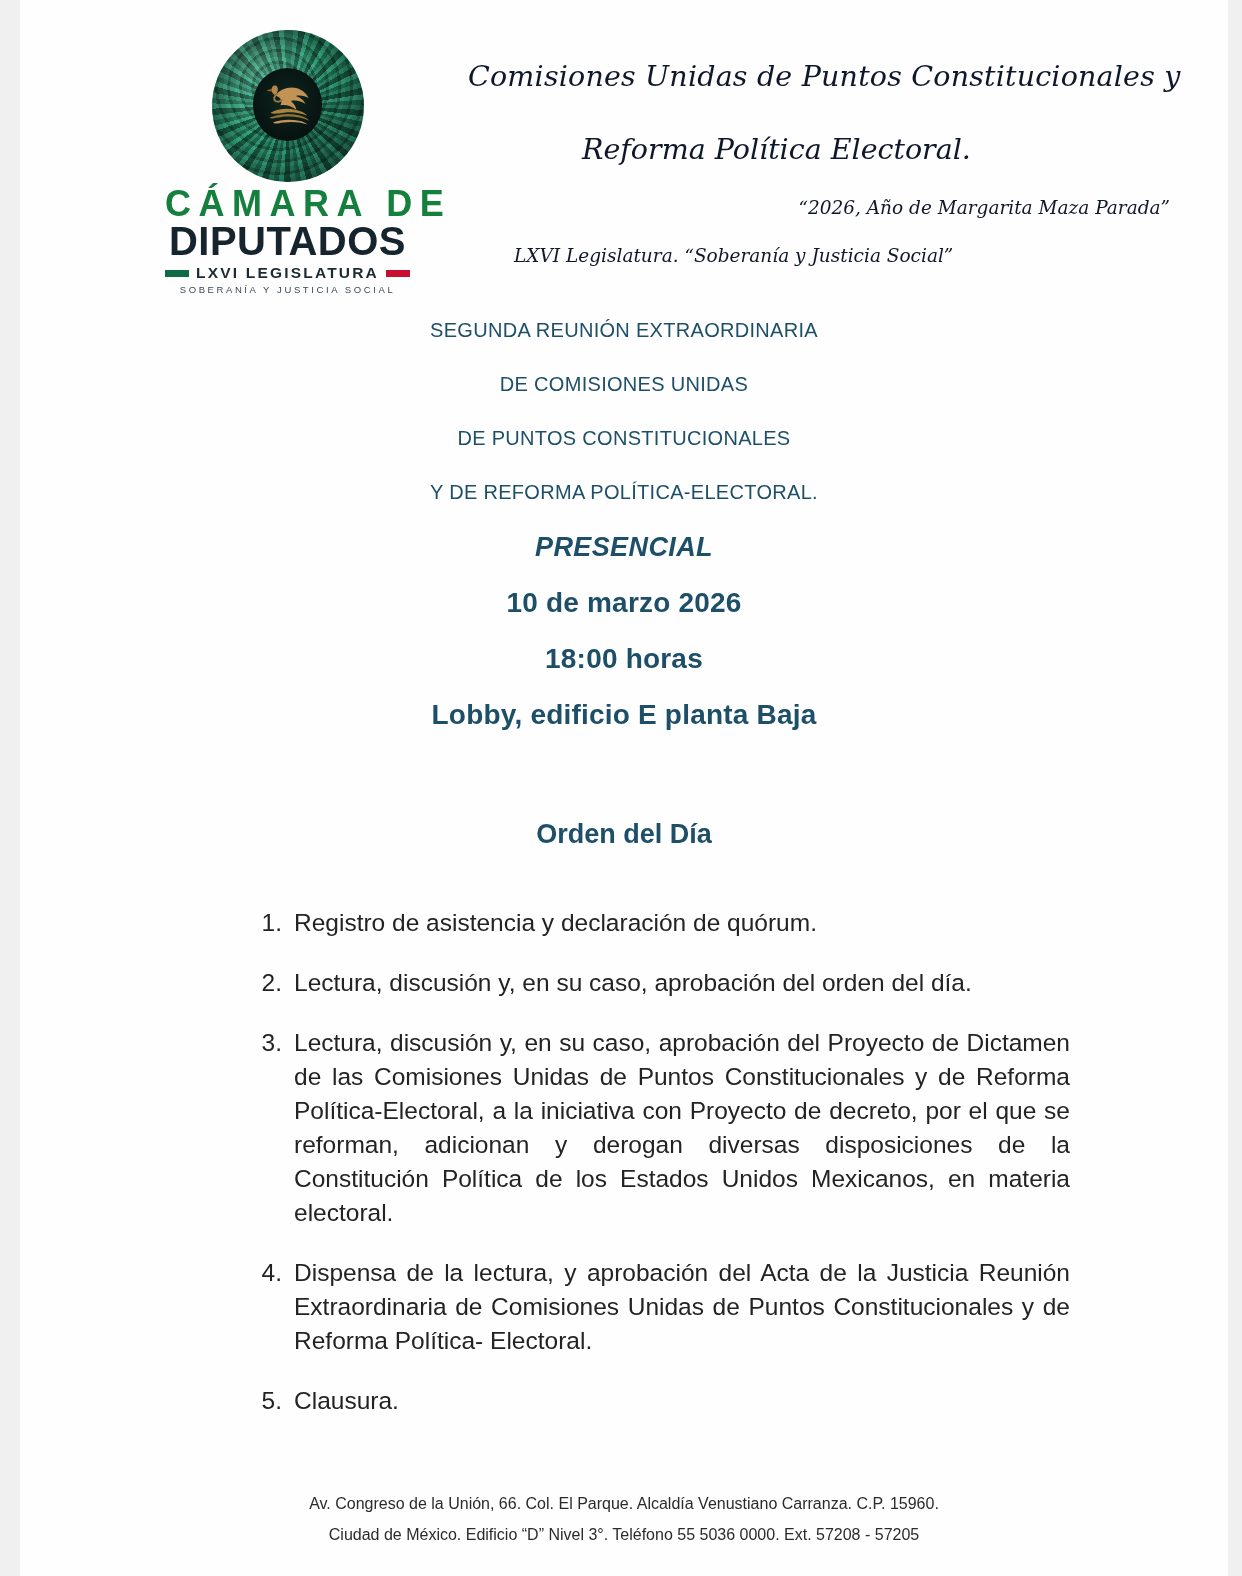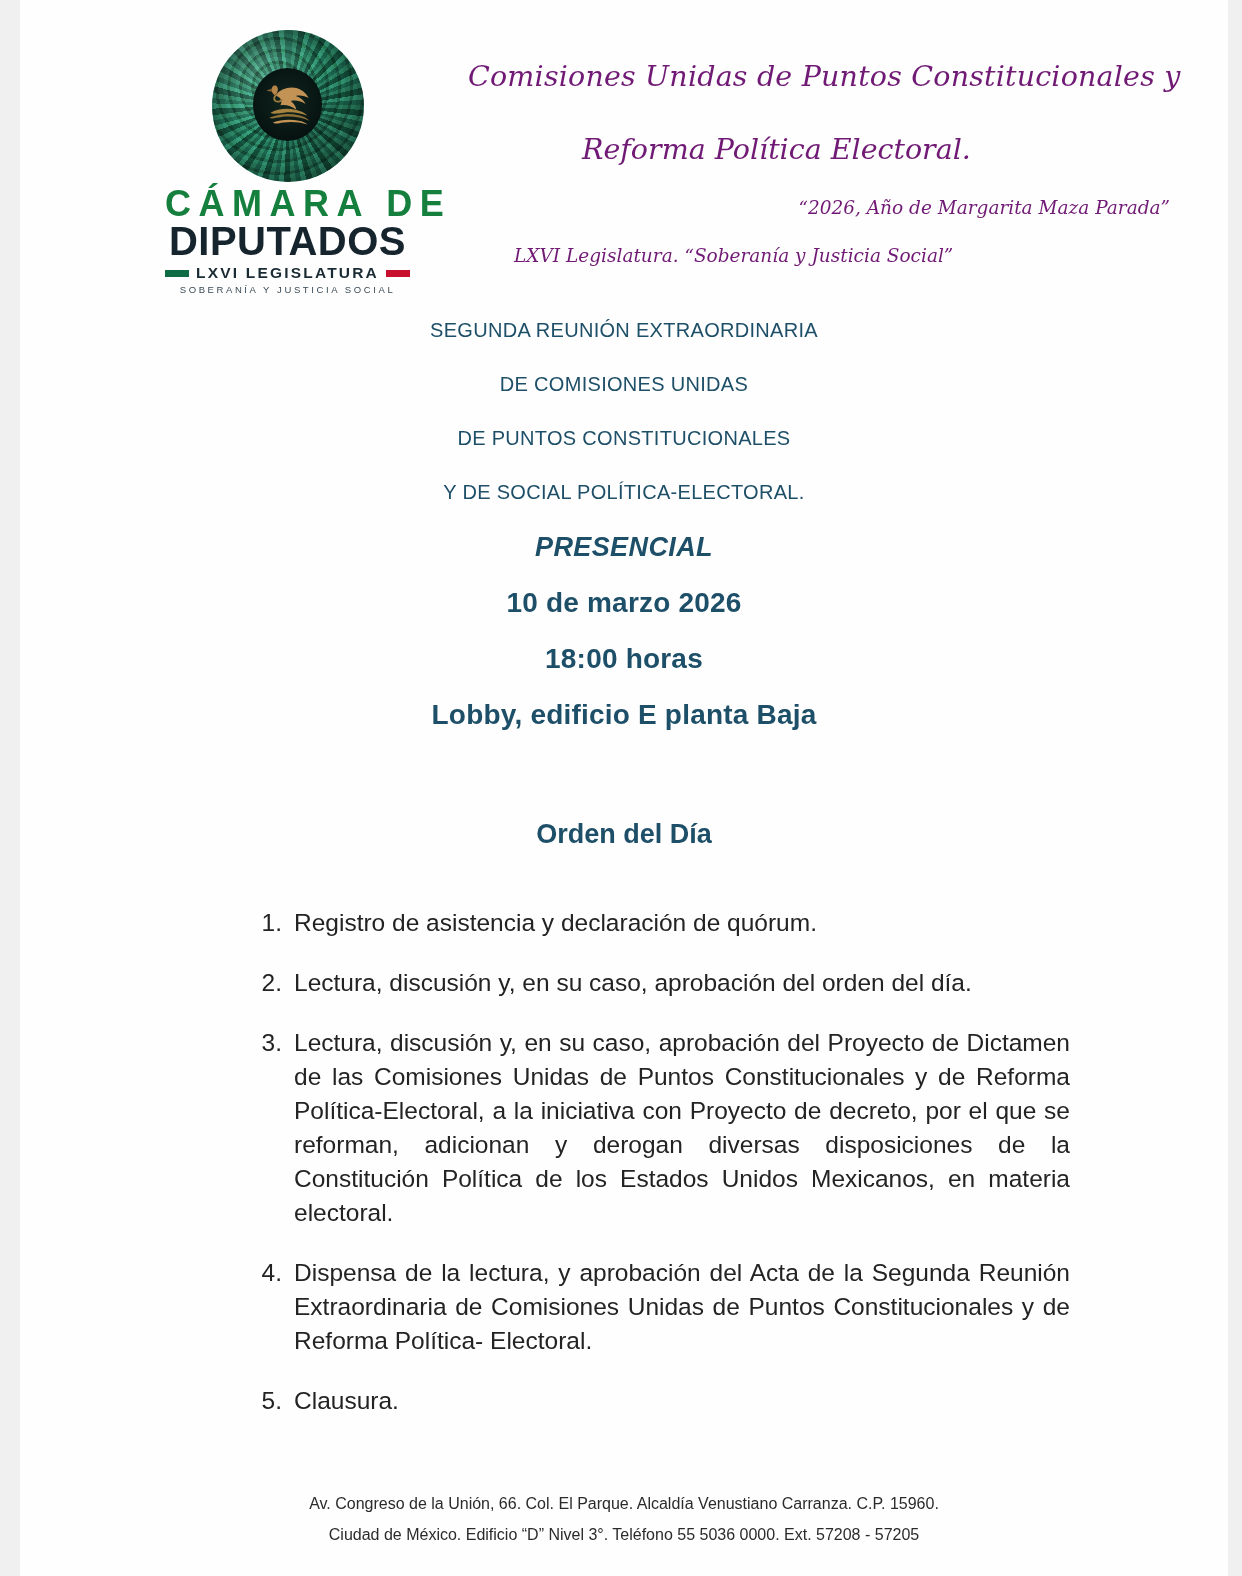--- a/index.html
+++ b/index.html
@@ -117,21 +117,21 @@
     letter-spacing: 2.6px;
     color: #3a4a55;
     margin-top: 2px;
     white-space: nowrap;
   }
 
   
   .script {
     font-family: "DejaVu Serif", "Liberation Serif", serif;
     font-style: italic;
-    color: #701a75;
+    color: #0f172a;
     white-space: nowrap;
   }
   .hdr-l1 {
     position: absolute;
     left: 448px; top: 60px;
     font-size: 28.5px;
     letter-spacing: 0.2px;
   }
   .hdr-l2 {
     position: absolute;
@@ -278,34 +278,34 @@
     <div class="script hdr-l1">Comisiones Unidas de Puntos Constitucionales y</div>
     <div class="script hdr-l2">Reforma Política Electoral.</div>
     <div class="script hdr-l3">“2026, Año de Margarita Maza Parada”</div>
     <div class="script hdr-l4">LXVI Legislatura. “Soberanía y Justicia Social”</div>
   </div>
 
   <div class="title-block">
     <div class="title-line">SEGUNDA REUNIÓN EXTRAORDINARIA</div>
     <div class="title-line">DE COMISIONES UNIDAS</div>
     <div class="title-line">DE PUNTOS CONSTITUCIONALES</div>
-    <div class="title-line">Y DE SOCIAL POLÍTICA-ELECTORAL.</div>
+    <div class="title-line">Y DE REFORMA POLÍTICA-ELECTORAL.</div>
     <div class="mod-line">PRESENCIAL</div>
     <div class="when-line">10 de marzo 2026</div>
     <div class="when-line">18:00 horas</div>
     <div class="where-line">Lobby, edificio E planta Baja</div>
   </div>
 
   <div class="agenda-heading">Orden del Día</div>
 
   <ol class="agenda">
     <li class="agenda-item short">Registro de asistencia y declaración de quórum.</li>
     <li class="agenda-item short">Lectura, discusión y, en su caso, aprobación del orden del día.</li>
     <li class="agenda-item">Lectura, discusión y, en su caso, aprobación del Proyecto de Dictamen de las Comisiones Unidas de Puntos Constitucionales y de Reforma Política-Electoral, a la iniciativa con Proyecto de decreto, por el que se reforman, adicionan y derogan diversas disposiciones de la Constitución Política de los Estados Unidos Mexicanos, en materia electoral.</li>
-    <li class="agenda-item">Dispensa de la lectura, y aprobación del Acta de la Segunda Reunión Extraordinaria de Comisiones Unidas de Puntos Constitucionales y de Reforma Política- Electoral.</li>
+    <li class="agenda-item">Dispensa de la lectura, y aprobación del Acta de la Justicia Reunión Extraordinaria de Comisiones Unidas de Puntos Constitucionales y de Reforma Política- Electoral.</li>
     <li class="agenda-item short">Clausura.</li>
   </ol>
 
   <div class="footer">
     <div class="footer-l1">Av. Congreso de la Unión, 66. Col. El Parque. Alcaldía Venustiano Carranza. C.P. 15960.</div>
     <div class="footer-l2">Ciudad de México. Edificio “D” Nivel 3°. Teléfono 55 5036 0000. Ext.  57208 - 57205</div>
   </div>
 
 </div>
 

